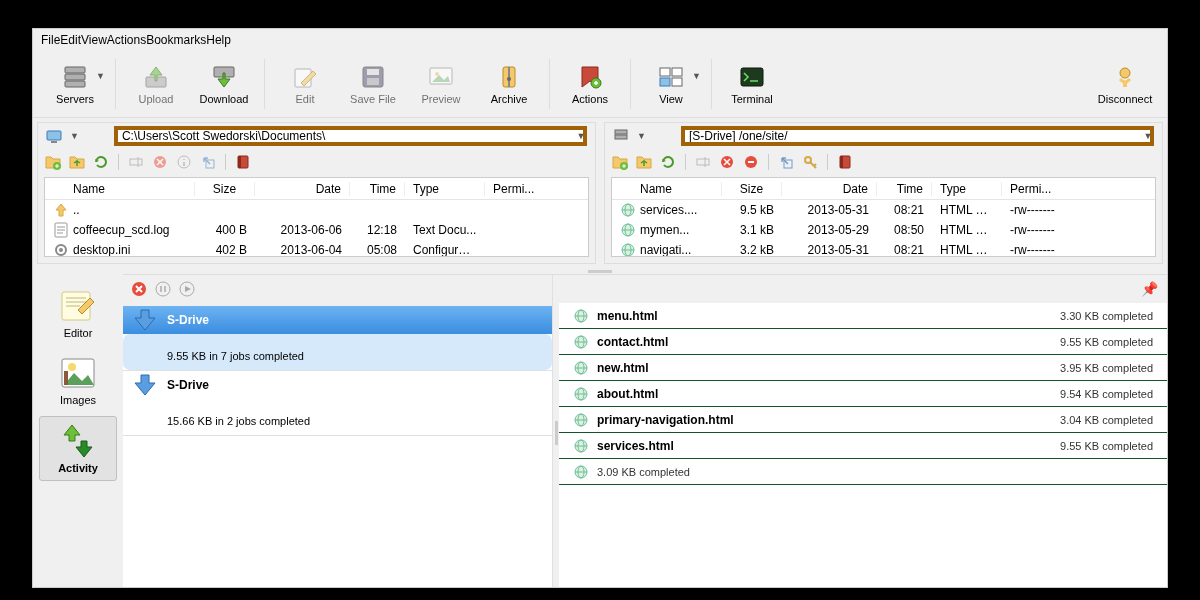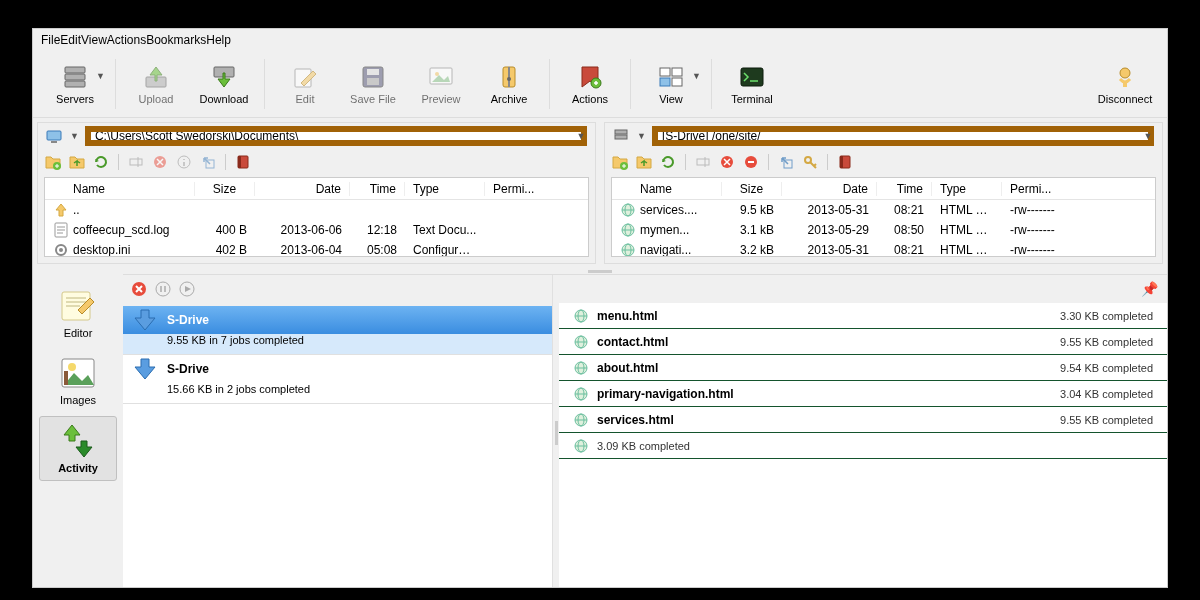--- a/index.html
+++ b/index.html
@@ -10,21 +10,21 @@
 .toolbar { display: flex; padding: 4px 8px; background: #f0f0f0; border-bottom: 1px solid #ddd; }
 .tb-btn { display: flex; flex-direction: column; align-items: center; justify-content: center; width: 68px; height: 58px; border-radius: 3px; cursor: default; position: relative; }
 .tb-btn .lbl { font-size: 11px; margin-top: 2px; }
 .tb-btn.dim .lbl, .tb-btn.dim svg { opacity: 0.55; }
 .tb-sep { width: 1px; background: #ddd; margin: 4px 6px; }
 .dd-arrow { position: absolute; right: 4px; top: 16px; font-size: 9px; color: #555; }
 .panes { display: flex; height: 150px; }
 .pane { flex: 1; display: flex; flex-direction: column; border: 1px solid #ddd; margin: 4px; background: #f0f0f0; }
 .pathbar { display: flex; align-items: center; padding: 3px 6px; gap: 6px; }
 .pathbar .picon { width: 20px; height: 16px; display: flex; align-items: center; justify-content: center; }
-.pathbar input { flex: 1; height: 20px; padding: 0 4px; border: 6px solid #a16207; font-size: 12px; font-family: inherit; background: #fff; }
+.pathbar input { flex: 1; height: 20px; padding: 0 4px; border: 4px solid #a16207; font-size: 12px; font-family: inherit; background: #fff; margin-left: 29px; }
 .pathbar .combo-arrow { margin-left: -20px; width: 16px; text-align: center; font-size: 9px; color: #555; pointer-events: none; }
 .mini-tb { display: flex; gap: 6px; padding: 4px 6px; align-items: center; }
 .mini-tb .mi { width: 18px; height: 18px; display: flex; align-items: center; justify-content: center; }
 .mini-tb .msep { width: 1px; height: 16px; background: #ccc; margin: 0 2px; }
 .listwrap { flex: 1; margin: 2px 6px 6px 6px; background: #fff; border: 1px solid #ccc; overflow: hidden; position: relative; }
 .listhead { display: flex; background: #fff; border-bottom: 1px solid #e4e4e4; font-size: 12px; height: 22px; align-items: center; }
 .listhead .col { padding: 0 8px; border-right: 1px solid #eee; white-space: nowrap; overflow: hidden; text-overflow: ellipsis; }
 .listhead .col:last-child { border-right: none; }
 .rows { overflow-y: scroll; height: calc(100% - 22px); }
 .row { display: flex; height: 20px; align-items: center; font-size: 12px; }
@@ -39,21 +39,21 @@
 .side-item { width: 78px; display: flex; flex-direction: column; align-items: center; padding: 6px 2px; border-radius: 3px; cursor: default; }
 .side-item.active { background: #e2e2e2; border: 1px solid #c0c0c0; }
 .side-item .slbl { font-size: 11px; margin-top: 3px; }
 .activity-pane { flex: 1; display: flex; background: #fff; border-top: 1px solid #ddd; }
 .jobs-col { width: 430px; background: #fff; border-right: 1px solid #e0e0e0; display: flex; flex-direction: column; }
 .jobs-tb { display: flex; gap: 8px; padding: 6px 8px; align-items: center; background: #f0f0f0; }
 .jobs-tb.rightpin { justify-content: space-between; }
 .job { border-bottom: 1px solid #e0e0e0; padding: 0; }
 .job-head { display: flex; align-items: center; height: 28px; padding: 0 10px; font-weight: bold; gap: 10px; }
 .job.sel .job-head { background: linear-gradient(#6db3f2, #3a8de0); color: #fff; }
-.job-sub { padding: 0 10px 8px 44px; font-size: 11px; }
+.job-sub { padding: 16px 10px 8px 44px; font-size: 11px; border-radius: 7px; }
 .job.sel .job-sub { background: #d6e9fb; }
 .files-col { flex: 1; display: flex; flex-direction: column; }
 .files-col .jobs-tb { background: #f0f0f0; }
 .file-row { display: flex; align-items: center; height: 26px; padding: 0 14px; border-bottom: 1px solid #14532d; gap: 8px; }
 .file-row .fname { flex: 1; font-weight: bold; }
 .file-row .fstatus { font-size: 11px; color: #333; }
 svg.ic { width: 16px; height: 16px; }
 svg.tic { width: 28px; height: 28px; }
 svg.big { width: 36px; height: 36px; }
 .pin { font-size: 14px; color: #3a7ab8; }
@@ -603,20 +603,27 @@
     <svg class="ic" viewBox="0 0 16 16">
                 <use href="#i-html16"></use>
               </svg>
     <span class="fname">contact.html</span>
     <span class="fstatus">9.55 KB completed</span>
   </div>
   <div class="file-row">
     <svg class="ic" viewBox="0 0 16 16">
                 <use href="#i-html16"></use>
               </svg>
+    <span class="fname">new.html</span>
+    <span class="fstatus">3.95 KB completed</span>
+  </div>
+  <div class="file-row">
+    <svg class="ic" viewBox="0 0 16 16">
+                <use href="#i-html16"></use>
+              </svg>
     <span class="fname">about.html</span>
     <span class="fstatus">9.54 KB completed</span>
   </div>
   <div class="file-row">
     <svg class="ic" viewBox="0 0 16 16">
                 <use href="#i-html16"></use>
               </svg>
     <span class="fname">primary-navigation.html</span>
     <span class="fstatus">3.04 KB completed</span>
   </div>

